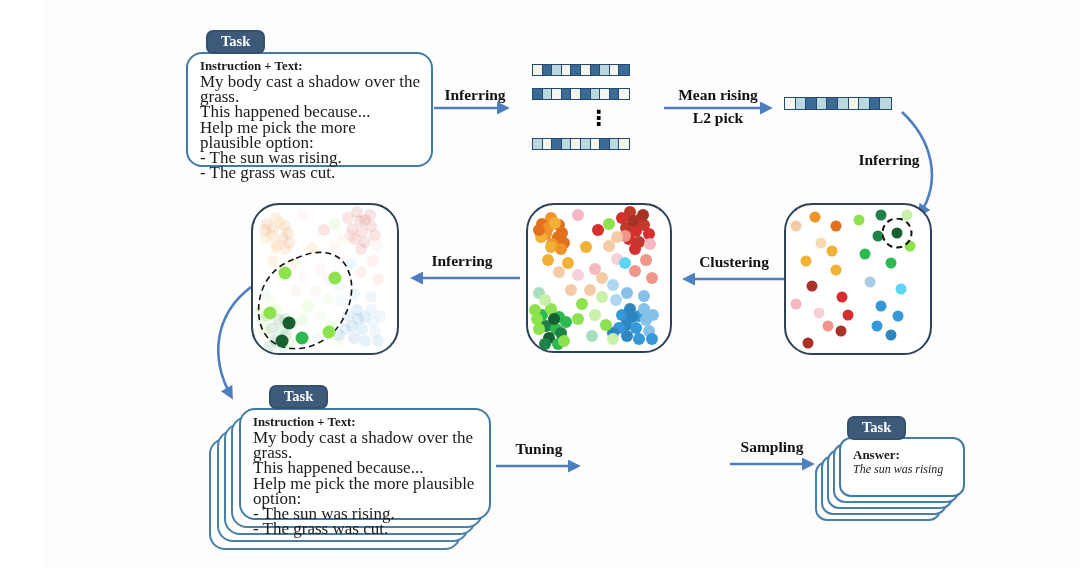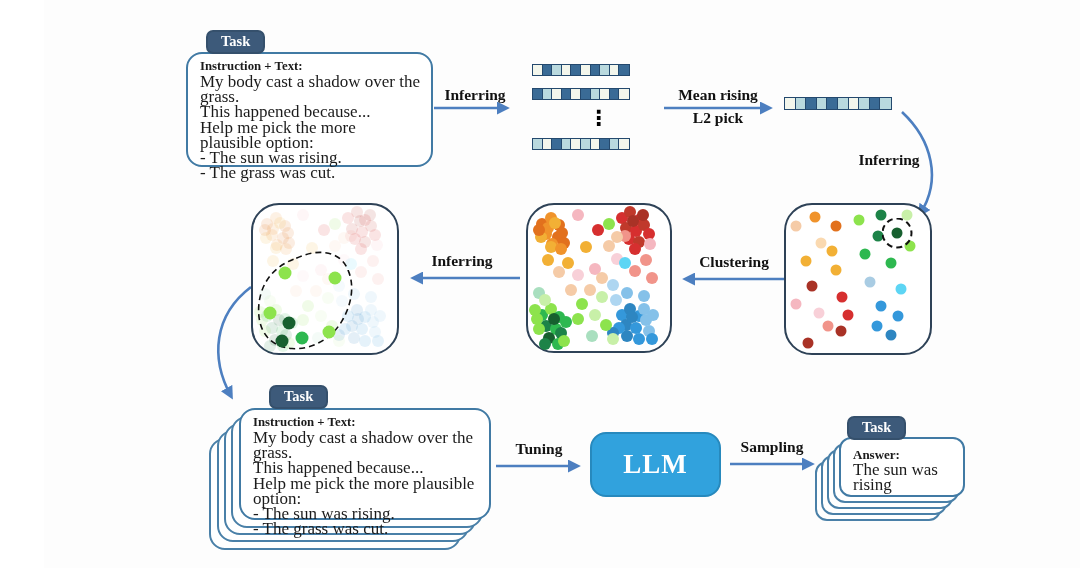--- a/index.html
+++ b/index.html
@@ -375,27 +375,26 @@
       <div class="badge" style="left:28px;top:-25px;">Task</div>
       <div class="tk-title">Instruction + Text:</div>
       <div class="tk-line">My body cast a shadow over the grass.</div>
       <div class="tk-line">This happened because...</div>
       <div class="tk-line">Help me pick the more plausible option:</div>
       <div class="tk-line">- The sun was rising.</div>
       <div class="tk-line">- The grass was cut.</div>
     </div>
   </div>
 
-  <div class="llm" style="left:546px;top:432px;width:131px;height:65px;line-height:61px;">LLM</div>
 
   <div class="stack" style="left:795px;top:437px;width:126px;height:60px;">
     <div class="slayer" style="left:-24px;top:24px;width:126px;height:60px;border-radius:12px;"></div>
     <div class="slayer" style="left:-18px;top:18px;width:126px;height:60px;border-radius:12px;"></div>
     <div class="slayer" style="left:-12px;top:12px;width:126px;height:60px;border-radius:12px;"></div>
     <div class="slayer" style="left:-6px;top:6px;width:126px;height:60px;border-radius:12px;"></div>
     <div class="card" style="width:126px;height:60px;border-radius:12px;padding-top:8px;">
       <div class="badge" style="left:6px;top:-23px;">Task</div>
       <div class="tk-title" style="font-size:13px;">Answer:</div>
-      <div class="tk-line" style="font-size:17px;">The sun was rising</div>
+      <div class="tk-line" style="font-size:12px;font-style:italic;">The sun was rising</div>
     </div>
   </div>
 
 </div>
 
 </body></html>

